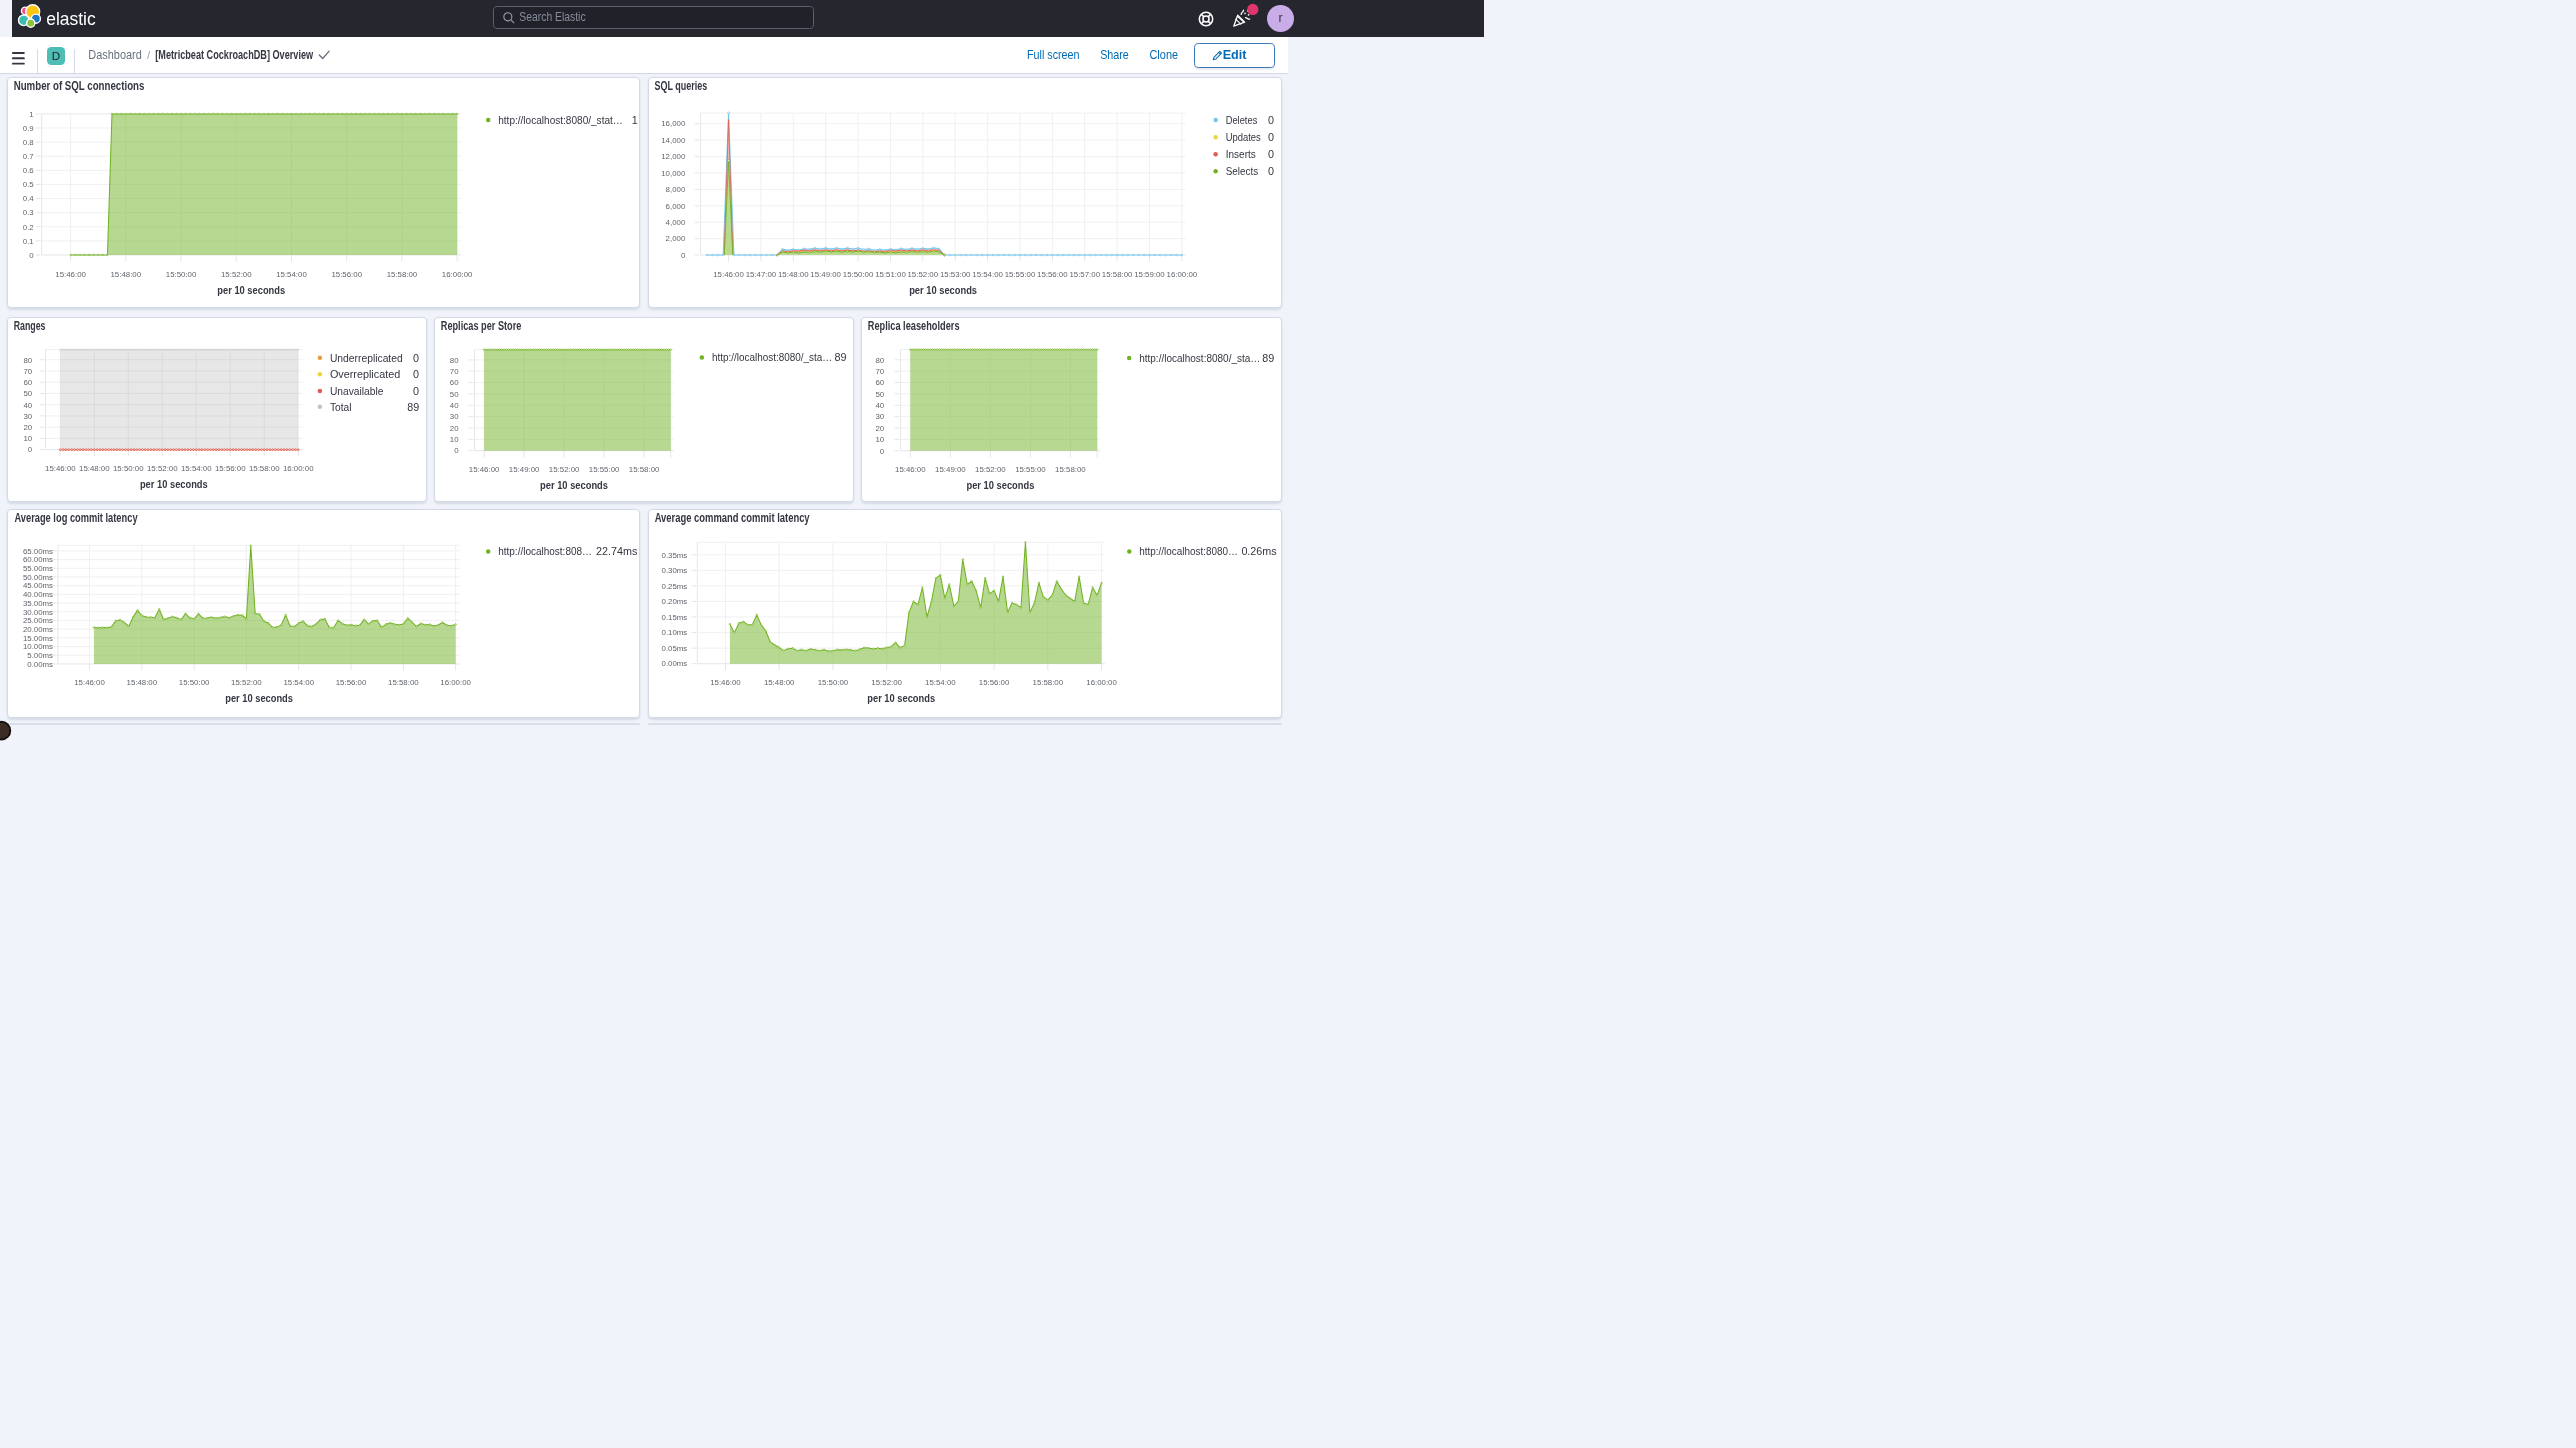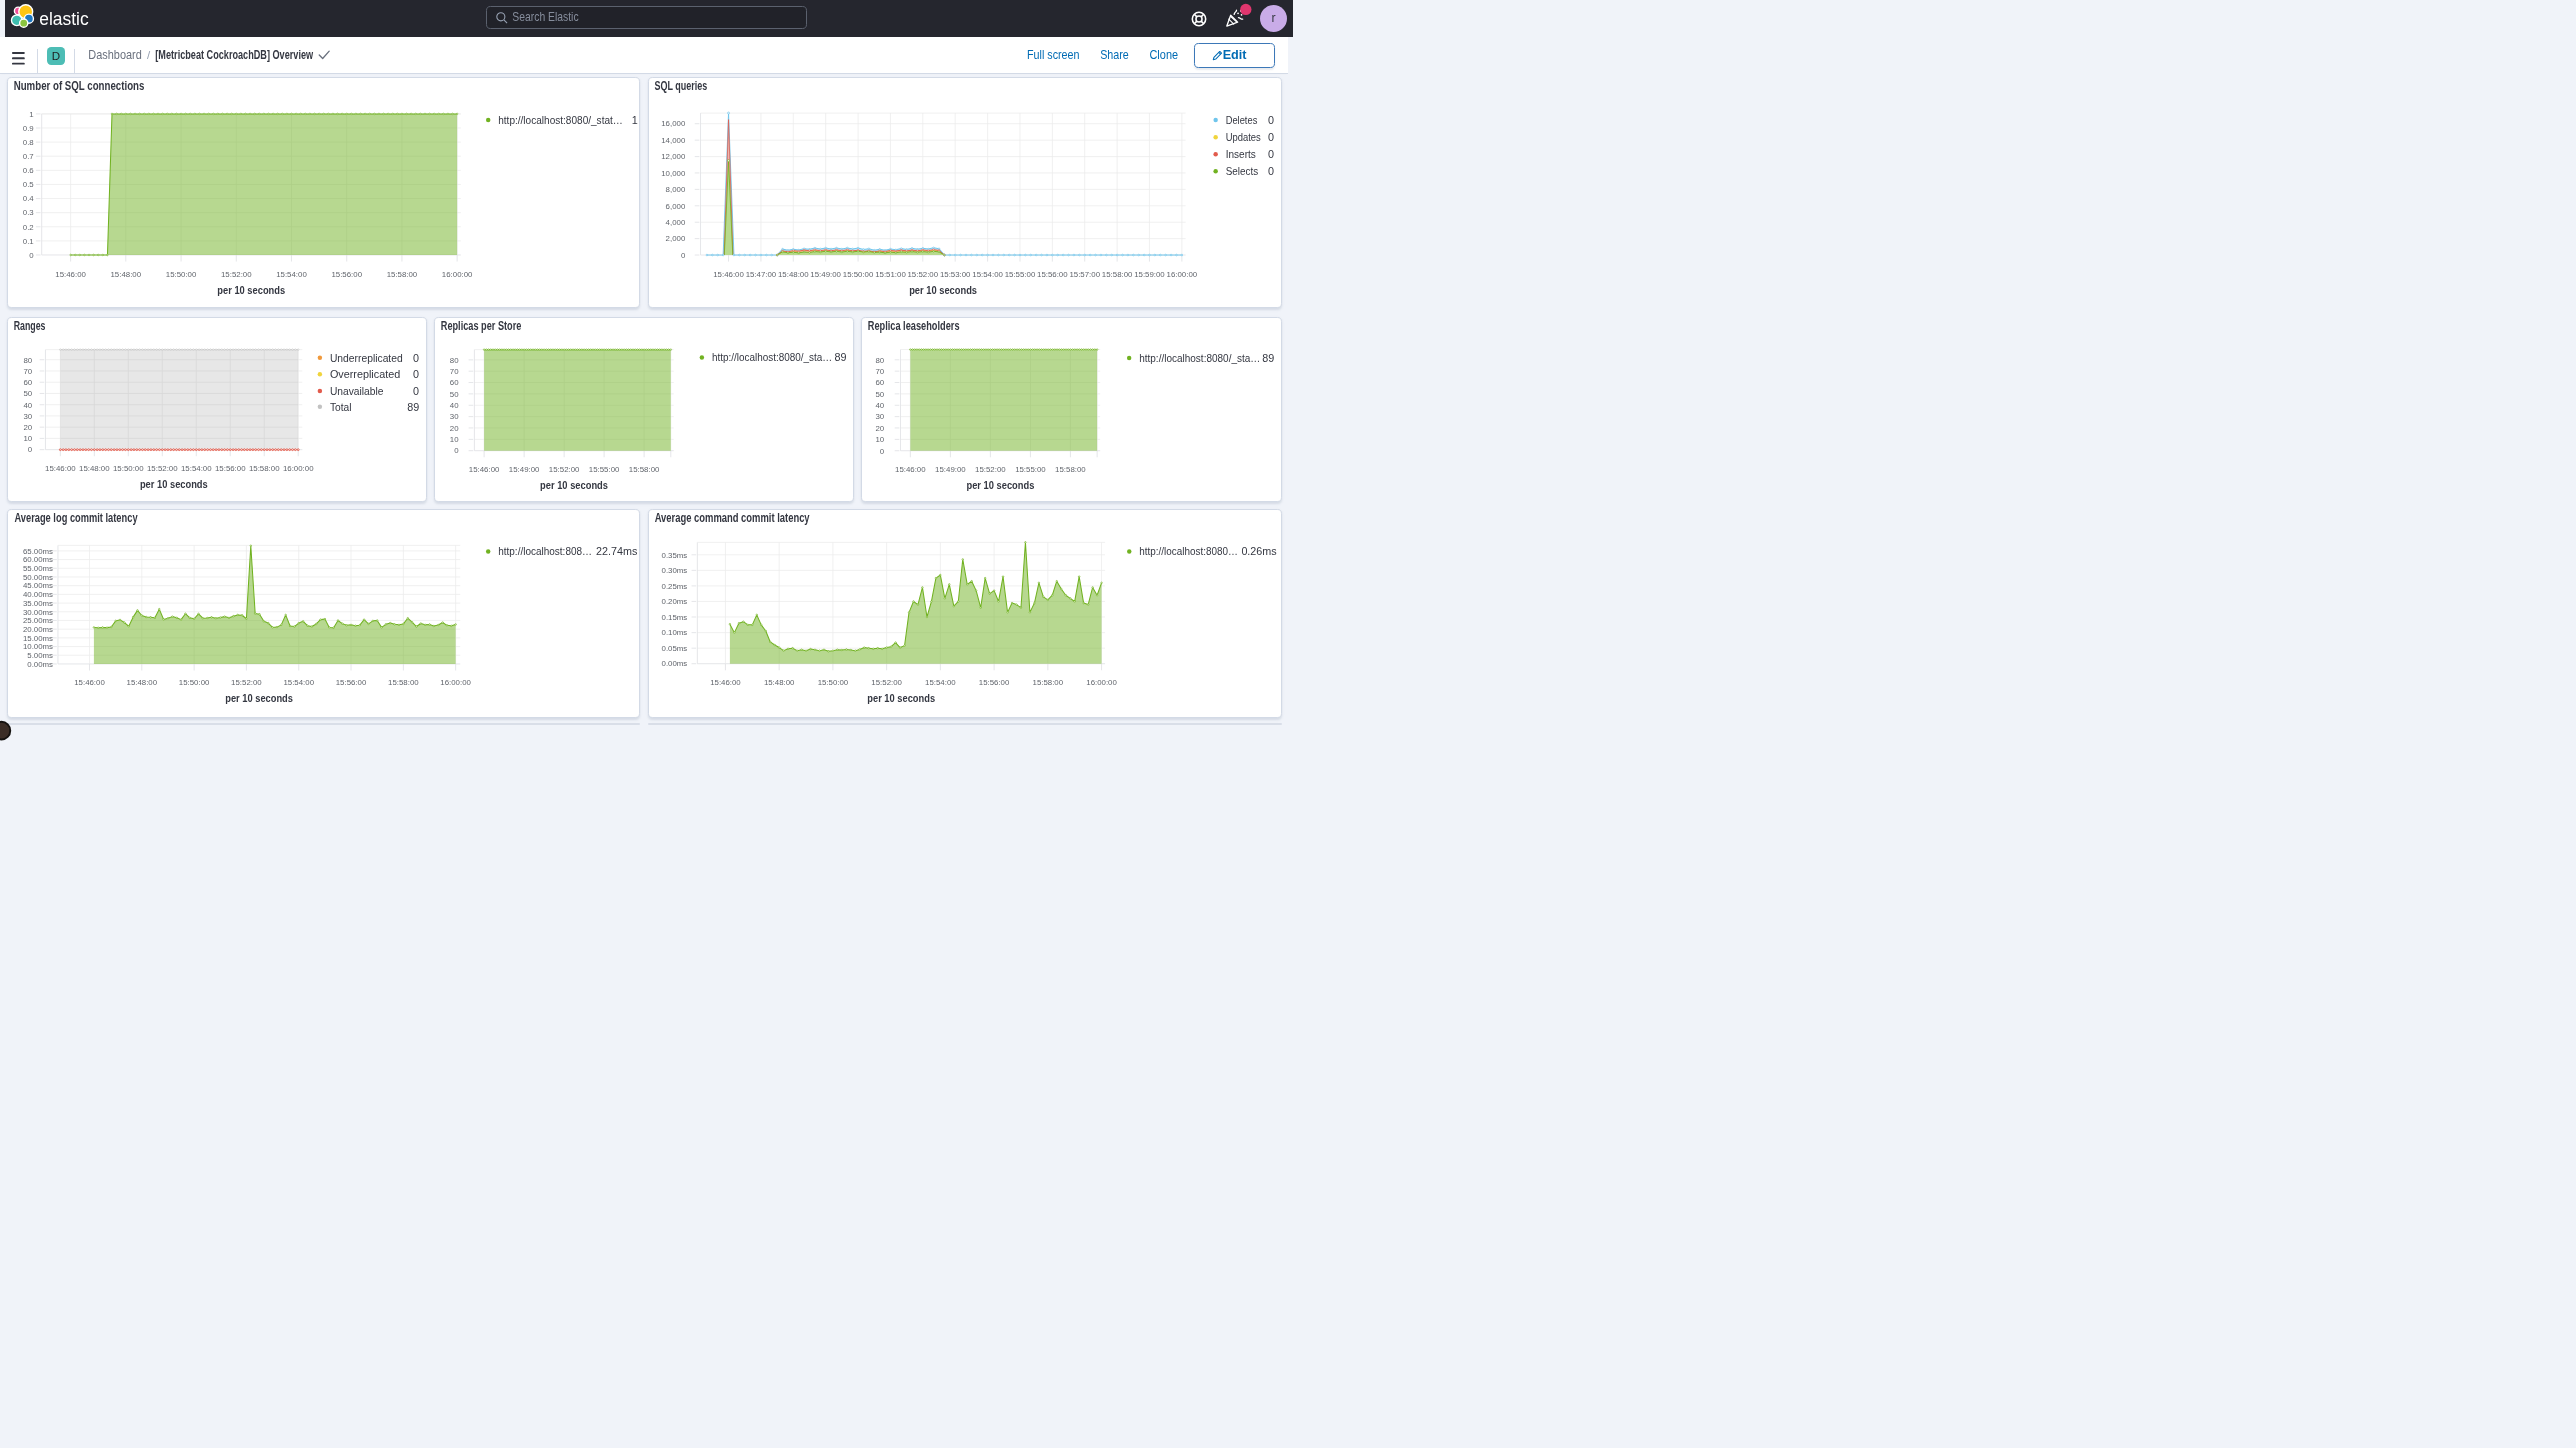--- a/index.html
+++ b/index.html
@@ -1,20 +1,20 @@
 <!DOCTYPE html>
 <html style="font-size:12.3px"><head><meta charset="utf-8"><style>
 *{margin:0;padding:0}
 html,body{width:1288px;height:724px;overflow:hidden;background:#F0F3F9;font-family:"Liberation Sans",sans-serif;-webkit-font-smoothing:antialiased}
 .panel{position:absolute;background:#fff;border:0.8px solid #D3DAE6;border-radius:4.6px;box-sizing:border-box;box-shadow:0 1.5px 2.3px rgba(120,135,160,0.22)}
 svg{overflow:visible}
 svg text{font-family:"Liberation Sans",sans-serif}
 </style></head>
 <body>
-<div style="position:absolute;left:5px;top:0;width:1288px;height:37px;background:#25262E">
+<div style="position:absolute;left:12px;top:0;width:1472px;height:37px;background:#25262E">
 <svg width="39" height="37" viewBox="0 0 50 48" style="position:absolute;left:0px;top:0px">
 <g stroke="#fff" stroke-width="1.8">
 <circle cx="16.8" cy="14.2" r="4.9" fill="#F04E98"></circle>
 <circle cx="26.6" cy="15.2" r="9.0" fill="#FEC514"></circle>
 <circle cx="30.7" cy="24.2" r="5.9" fill="#1E78C2"></circle>
 <circle cx="15.0" cy="26.4" r="6.9" fill="#3EBEB0"></circle>
 <circle cx="24.0" cy="30.0" r="5.3" fill="#8BC43F"></circle>
 </g>
     </svg>
 <svg width="93" height="37" viewBox="0 0 120 48" style="position:absolute;left:34px;top:0">

